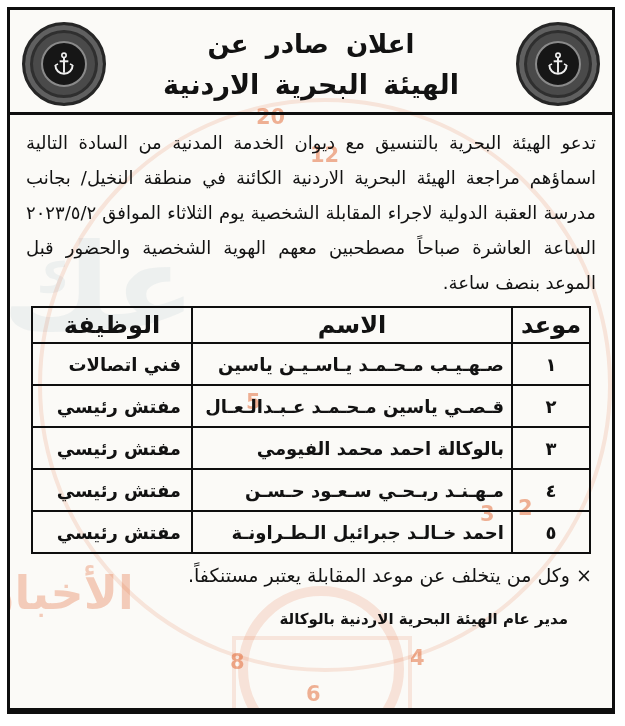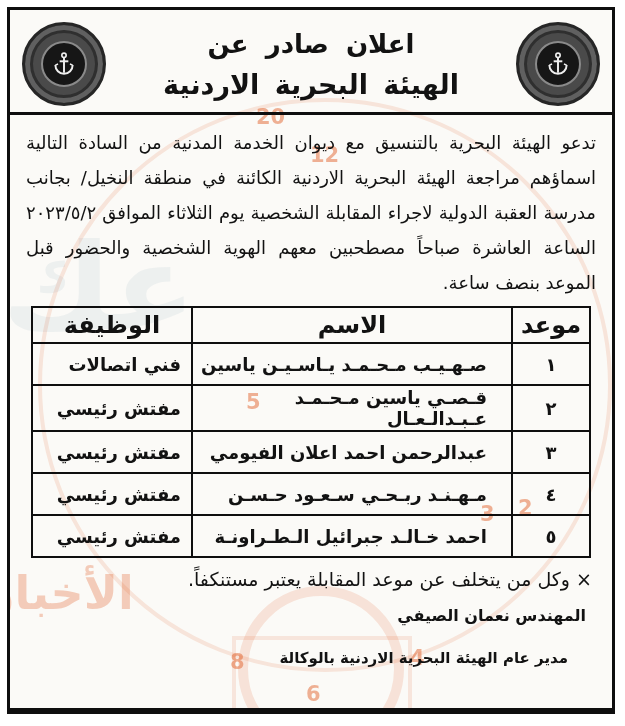--- a/index.html
+++ b/index.html
@@ -137,21 +137,21 @@
   }
   table.people th {
     font-size: 24px;
     height: 30px;
     text-align: center;
     padding: 2px 4px;
     margin-left: 40px;
   }
   table.people td { height: 38px; font-size: 18px; }
   .c-num  { width: 68px;  text-align: center; font-size: 17px; }
-  .c-name { padding-right: 24px; text-align: right; }
+  .c-name { padding-right: 7px; text-align: right; }
   .c-pos  { width: 150px; padding-right: 10px; text-align: right; font-size: 17px; }
   .note {
     margin: 10px 20px 0 20px;
     font-size: 19px;
     font-weight: normal;
   }
   .sig-name {
     margin: 16px 26px 0 0;
     font-size: 16px;
     font-weight: bold;
@@ -230,34 +230,33 @@
           <td class="c-name">صـهـيـب مـحـمـد يـاسـيـن ياسين</td>
           <td class="c-pos">فني اتصالات</td>
         </tr>
         <tr>
           <td class="c-num">٢</td>
           <td class="c-name">قـصـي ياسين مـحـمـد عـبـدالـعـال</td>
           <td class="c-pos">مفتش رئيسي</td>
         </tr>
         <tr>
           <td class="c-num">٣</td>
-          <td class="c-name">عبدالرحمن احمد اعلان الفيومي</td>
+          <td class="c-name">بالوكالة احمد محمد الفيومي</td>
           <td class="c-pos">مفتش رئيسي</td>
         </tr>
         <tr>
           <td class="c-num">٤</td>
           <td class="c-name">مـهـنـد ربـحـي سـعـود حـسـن</td>
           <td class="c-pos">مفتش رئيسي</td>
         </tr>
         <tr>
           <td class="c-num">٥</td>
           <td class="c-name">احمد خـالـد جبرائيل الـطـراونـة</td>
           <td class="c-pos">مفتش رئيسي</td>
         </tr>
       </tbody>
     </table>
 
     <p class="note">× وكل من يتخلف عن موعد المقابلة يعتبر مستنكفاً.</p>
-    <p class="sig-name">المهندس نعمان الصيفي</p>
     <p class="sig-title">مدير عام الهيئة البحرية الاردنية بالوكالة</p>
 
   </div>
 </div>
 
 </body></html>

